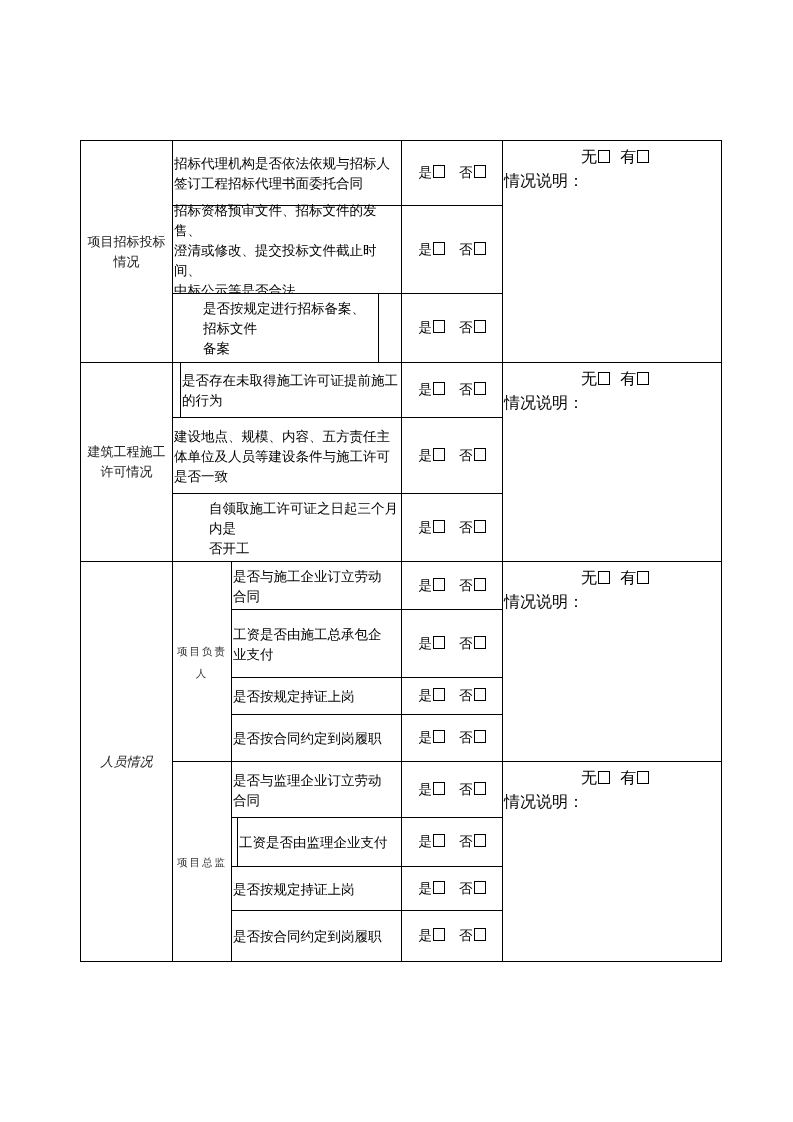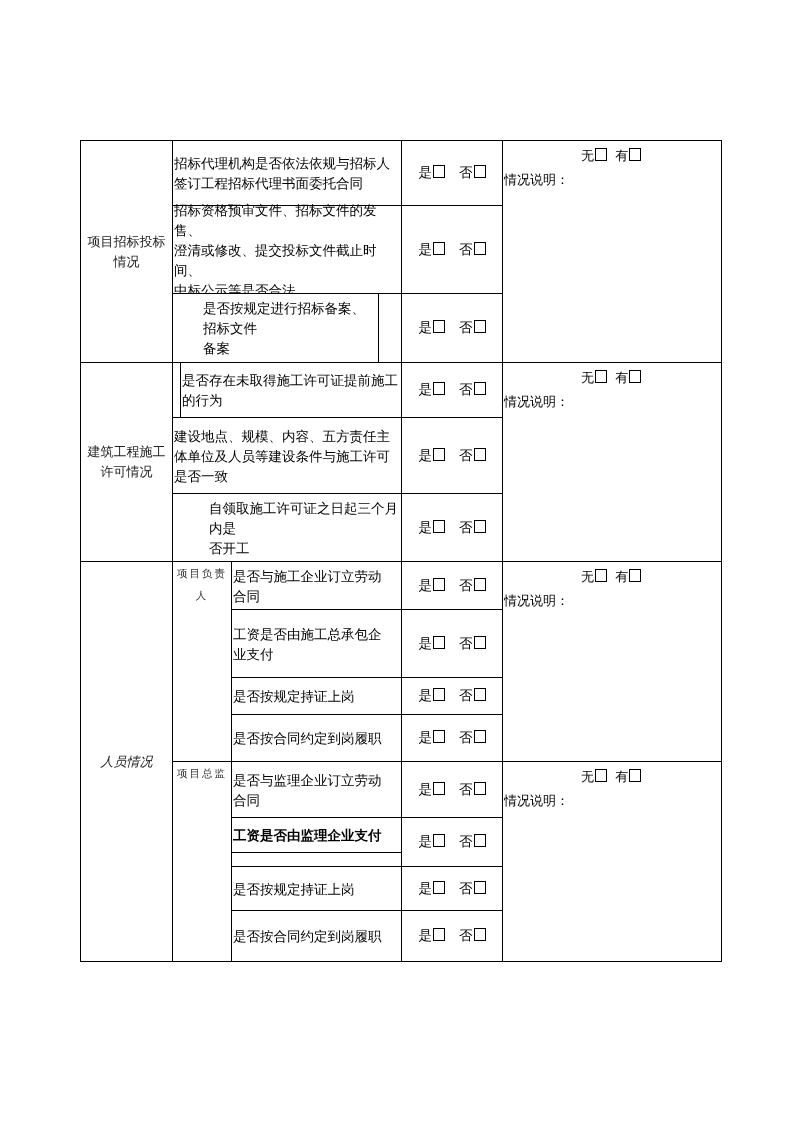--- a/index.html
+++ b/index.html
@@ -1,26 +1,26 @@
 <!DOCTYPE html>
 <html><head>
 <meta charset="utf-8">
 <style>
   html, body { margin: 0; padding: 0; background: #ffffff; }
   body { width: 793px; height: 1122px; position: relative; overflow: hidden;
          font-family: "DejaVu Sans", "Liberation Sans", sans-serif; color: #000; }
   .grid { position: absolute; left: 0; top: 0; width: 793px; height: 1122px; }
   .cell { position: absolute; box-sizing: border-box; border: 1px solid #000; background: #fff; }
   .cat { display: flex; align-items: center; justify-content: center; text-align: center; font-size: 13px; color: #222; line-height: 20px; }
-  .sub { display: flex; align-items: flex-start; justify-content: center; text-align: center; font-size: 10.5px; color: #333; letter-spacing: 2px; line-height: 22px; padding: 0 2px; }
+  .sub { display: flex; align-items: center; justify-content: center; text-align: center; font-size: 10.5px; color: #333; letter-spacing: 2px; line-height: 22px; padding: 0 2px; }
   .item { display: flex; align-items: center; padding: 0 0 0 1px; font-size: 13.5px; line-height: 20px; }
   .item span { display: block; }
   .yn { display: flex; align-items: center; justify-content: center; font-size: 13.5px; }
   .yn .opt { margin: 0 7px; }
-  .note { font-size: 13px; text-align: right; }
+  .note { font-size: 16px; text-align: right; }
   .note .hasnone { position: absolute; left: 78px; top: 6px; }
   .note .label { position: absolute; left: 1px; top: 30px; }
   .box { display: inline-block; width: 10px; height: 11px; border: 1px solid #000; vertical-align: -1px; margin-left: 1px; }
 </style>
 </head>
 <body>
 
 <div class="grid">
 
   <div class="cell cat" style="left:80px;top:140px;width:93px;height:223px;">
@@ -190,21 +190,21 @@
     <div>
         <span>是否与监理企业订立劳动</span>
         <span>合同</span>
       </div>
   </div>
   <div class="cell yn" style="left:401px;top:761px;width:102px;height:57px;">
     <span class="opt"><span>是</span><span class="box"></span></span>
     <span class="opt"><span>否</span><span class="box"></span></span>
   </div>
 
-  <div class="cell item" style="left:231px;top:817px;width:171px;height:36px;font-weight:bold;">
+  <div class="cell item" style="left:237px;top:817px;width:171px;height:50px;">
     <div>
         <span>工资是否由监理企业支付</span>
       </div>
   </div>
   <div class="cell yn" style="left:401px;top:817px;width:102px;height:50px;">
     <span class="opt"><span>是</span><span class="box"></span></span>
     <span class="opt"><span>否</span><span class="box"></span></span>
   </div>
 
   <div class="cell item" style="left:231px;top:866px;width:171px;height:45px;">

